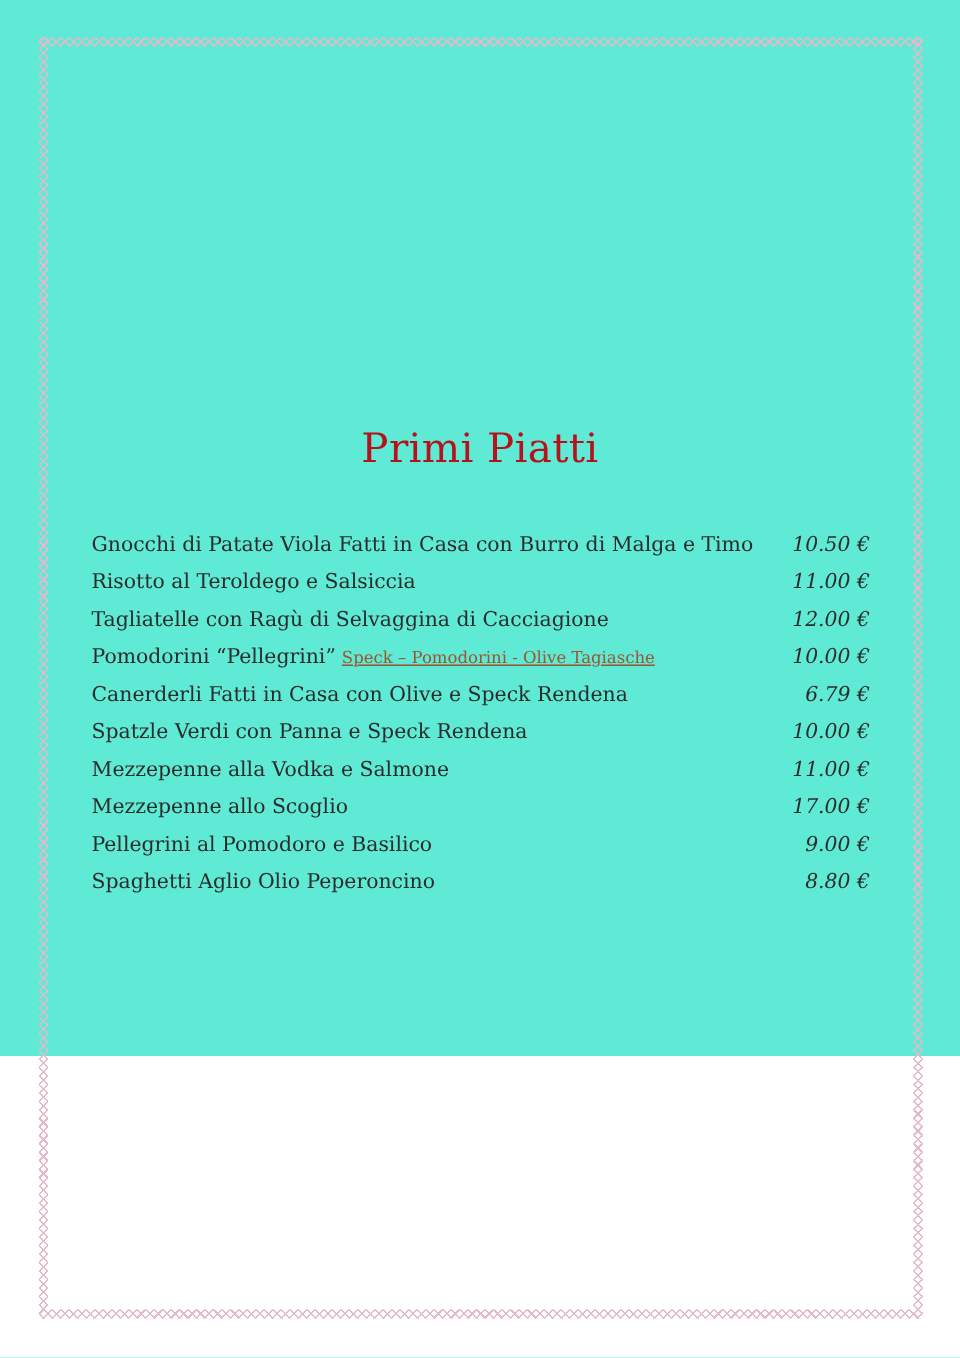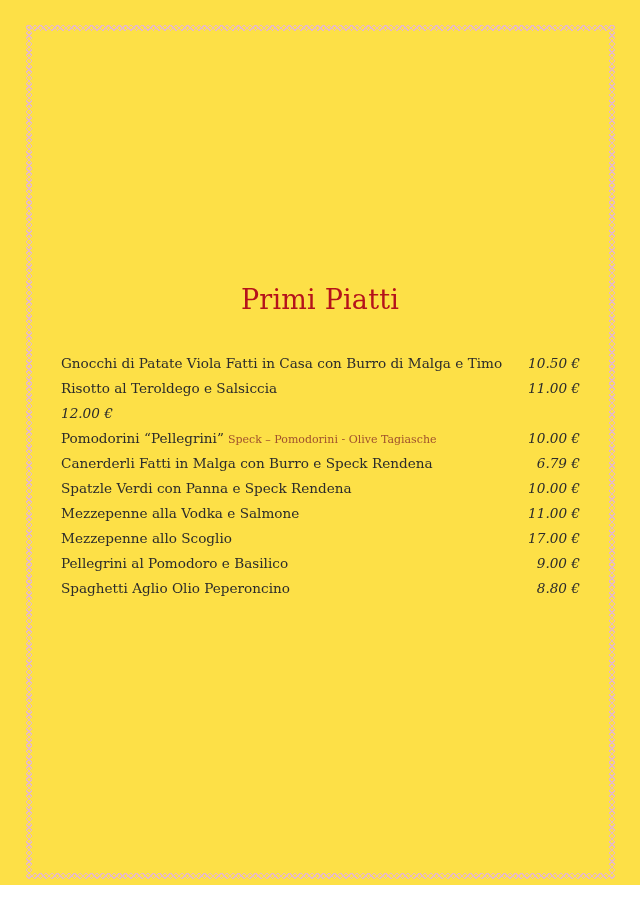--- a/index.html
+++ b/index.html
@@ -3,22 +3,22 @@
   <meta charset="utf-8">
   <style>
     html, body { margin: 0; padding: 0; }
     body {
       width: 640px; height: 905px; position: relative; overflow: hidden;
       background: #ffffff;
       font-family: "DejaVu Serif", "Liberation Serif", serif;
       color: #2a2a2a;
     }
     .page {
-      position: absolute; left: 0; top: 0; width: 640px; height: 885px;
-      background: #fde047;
+      position: absolute; left: 0; top: 0; width: 640px; height: 704px;
+      background: #5eead4;
     }
     .frame {
       position: absolute; left: 26px; top: 25px; width: 589px; height: 854px;
       box-sizing: border-box;
     }
     .frame .edge { position: absolute; }
     .frame .top, .frame .bottom {
       left: 0; right: 0; height: 6px;
       background:
         repeating-linear-gradient(45deg, transparent 0 2px, #e6b8cc 2px 3px, transparent 3px 4px),
@@ -46,21 +46,21 @@
       margin: 0; padding: 0; list-style: none;
     }
     .menu li {
       display: flex; justify-content: space-between; align-items: baseline;
       height: 25px; line-height: 22px;
       font-size: 13.6px; color: #2b2b2b;
       white-space: nowrap;
     }
     .menu .name { flex: 0 0 auto; }
     .menu .note {
-      font-size: 11px; color: #a0522d; margin-left: 4px;
+      font-size: 11px; color: #a0522d; margin-left: 4px; text-decoration: underline;
     }
     .menu .price { flex: 0 0 auto; text-align: right; font-style: italic; }
   </style>
 </head>
 <body>
 
 <div class="page">
   <div class="frame">
     <div class="edge top"></div>
     <div class="edge bottom"></div>
@@ -73,28 +73,29 @@
   <ul class="menu">
     <li>
       <span class="name">Gnocchi di Patate Viola Fatti in Casa con Burro di Malga e Timo</span>
       <span class="price">10.50 €</span>
     </li>
     <li>
       <span class="name">Risotto al Teroldego e Salsiccia</span>
       <span class="price">11.00 €</span>
     </li>
     <li>
+      <span class="name">Tagliatelle con Ragù di Selvaggina di Cacciagione</span>
       <span class="price">12.00 €</span>
     </li>
     <li>
       <span class="name"><span>Pomodorini “Pellegrini”</span><span class="note">Speck – Pomodorini - Olive Tagiasche</span></span>
       <span class="price">10.00 €</span>
     </li>
     <li>
-      <span class="name">Canerderli Fatti in Malga con Burro e Speck Rendena</span>
+      <span class="name">Canerderli Fatti in Casa con Olive e Speck Rendena</span>
       <span class="price">6.79 €</span>
     </li>
     <li>
       <span class="name">Spatzle Verdi con Panna e Speck Rendena</span>
       <span class="price">10.00 €</span>
     </li>
     <li>
       <span class="name">Mezzepenne alla Vodka e Salmone</span>
       <span class="price">11.00 €</span>
     </li>

